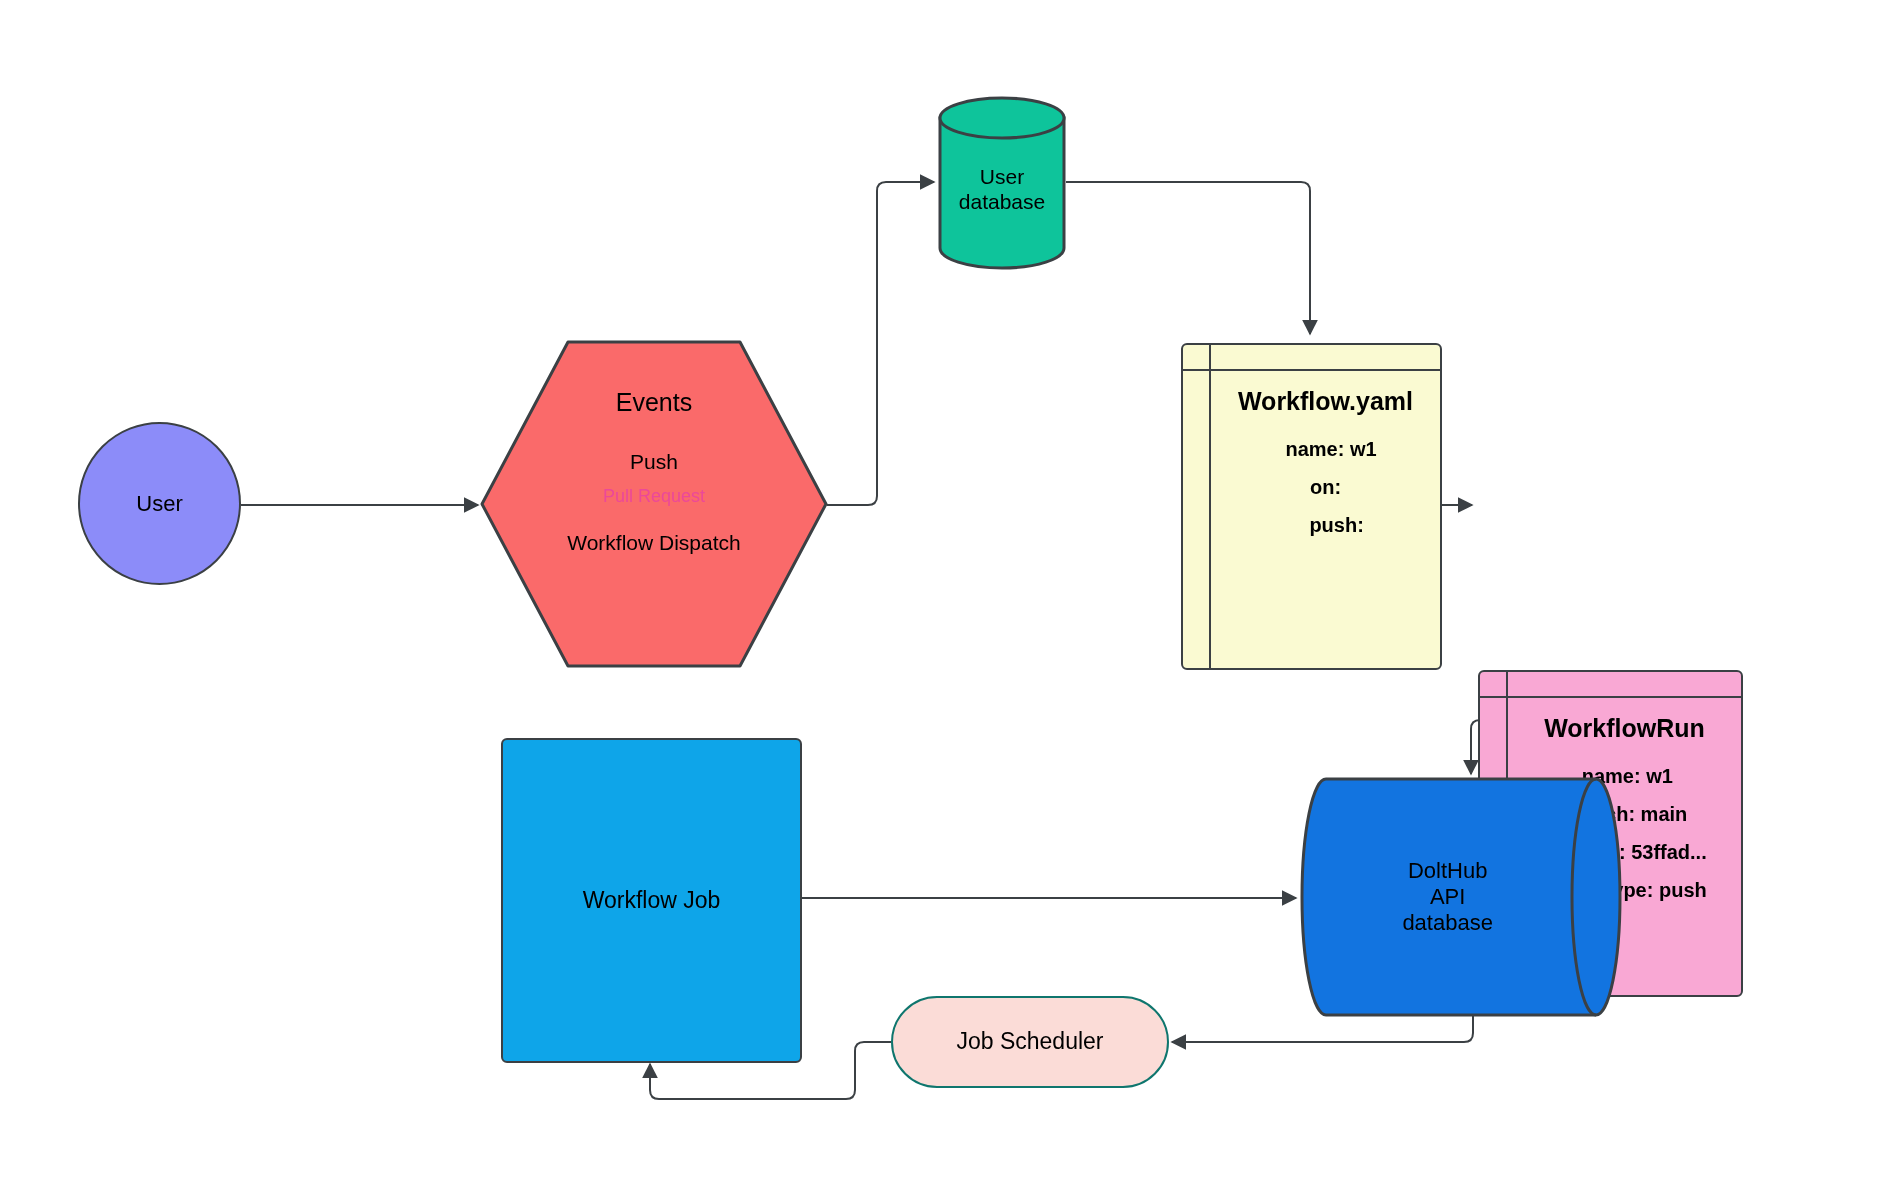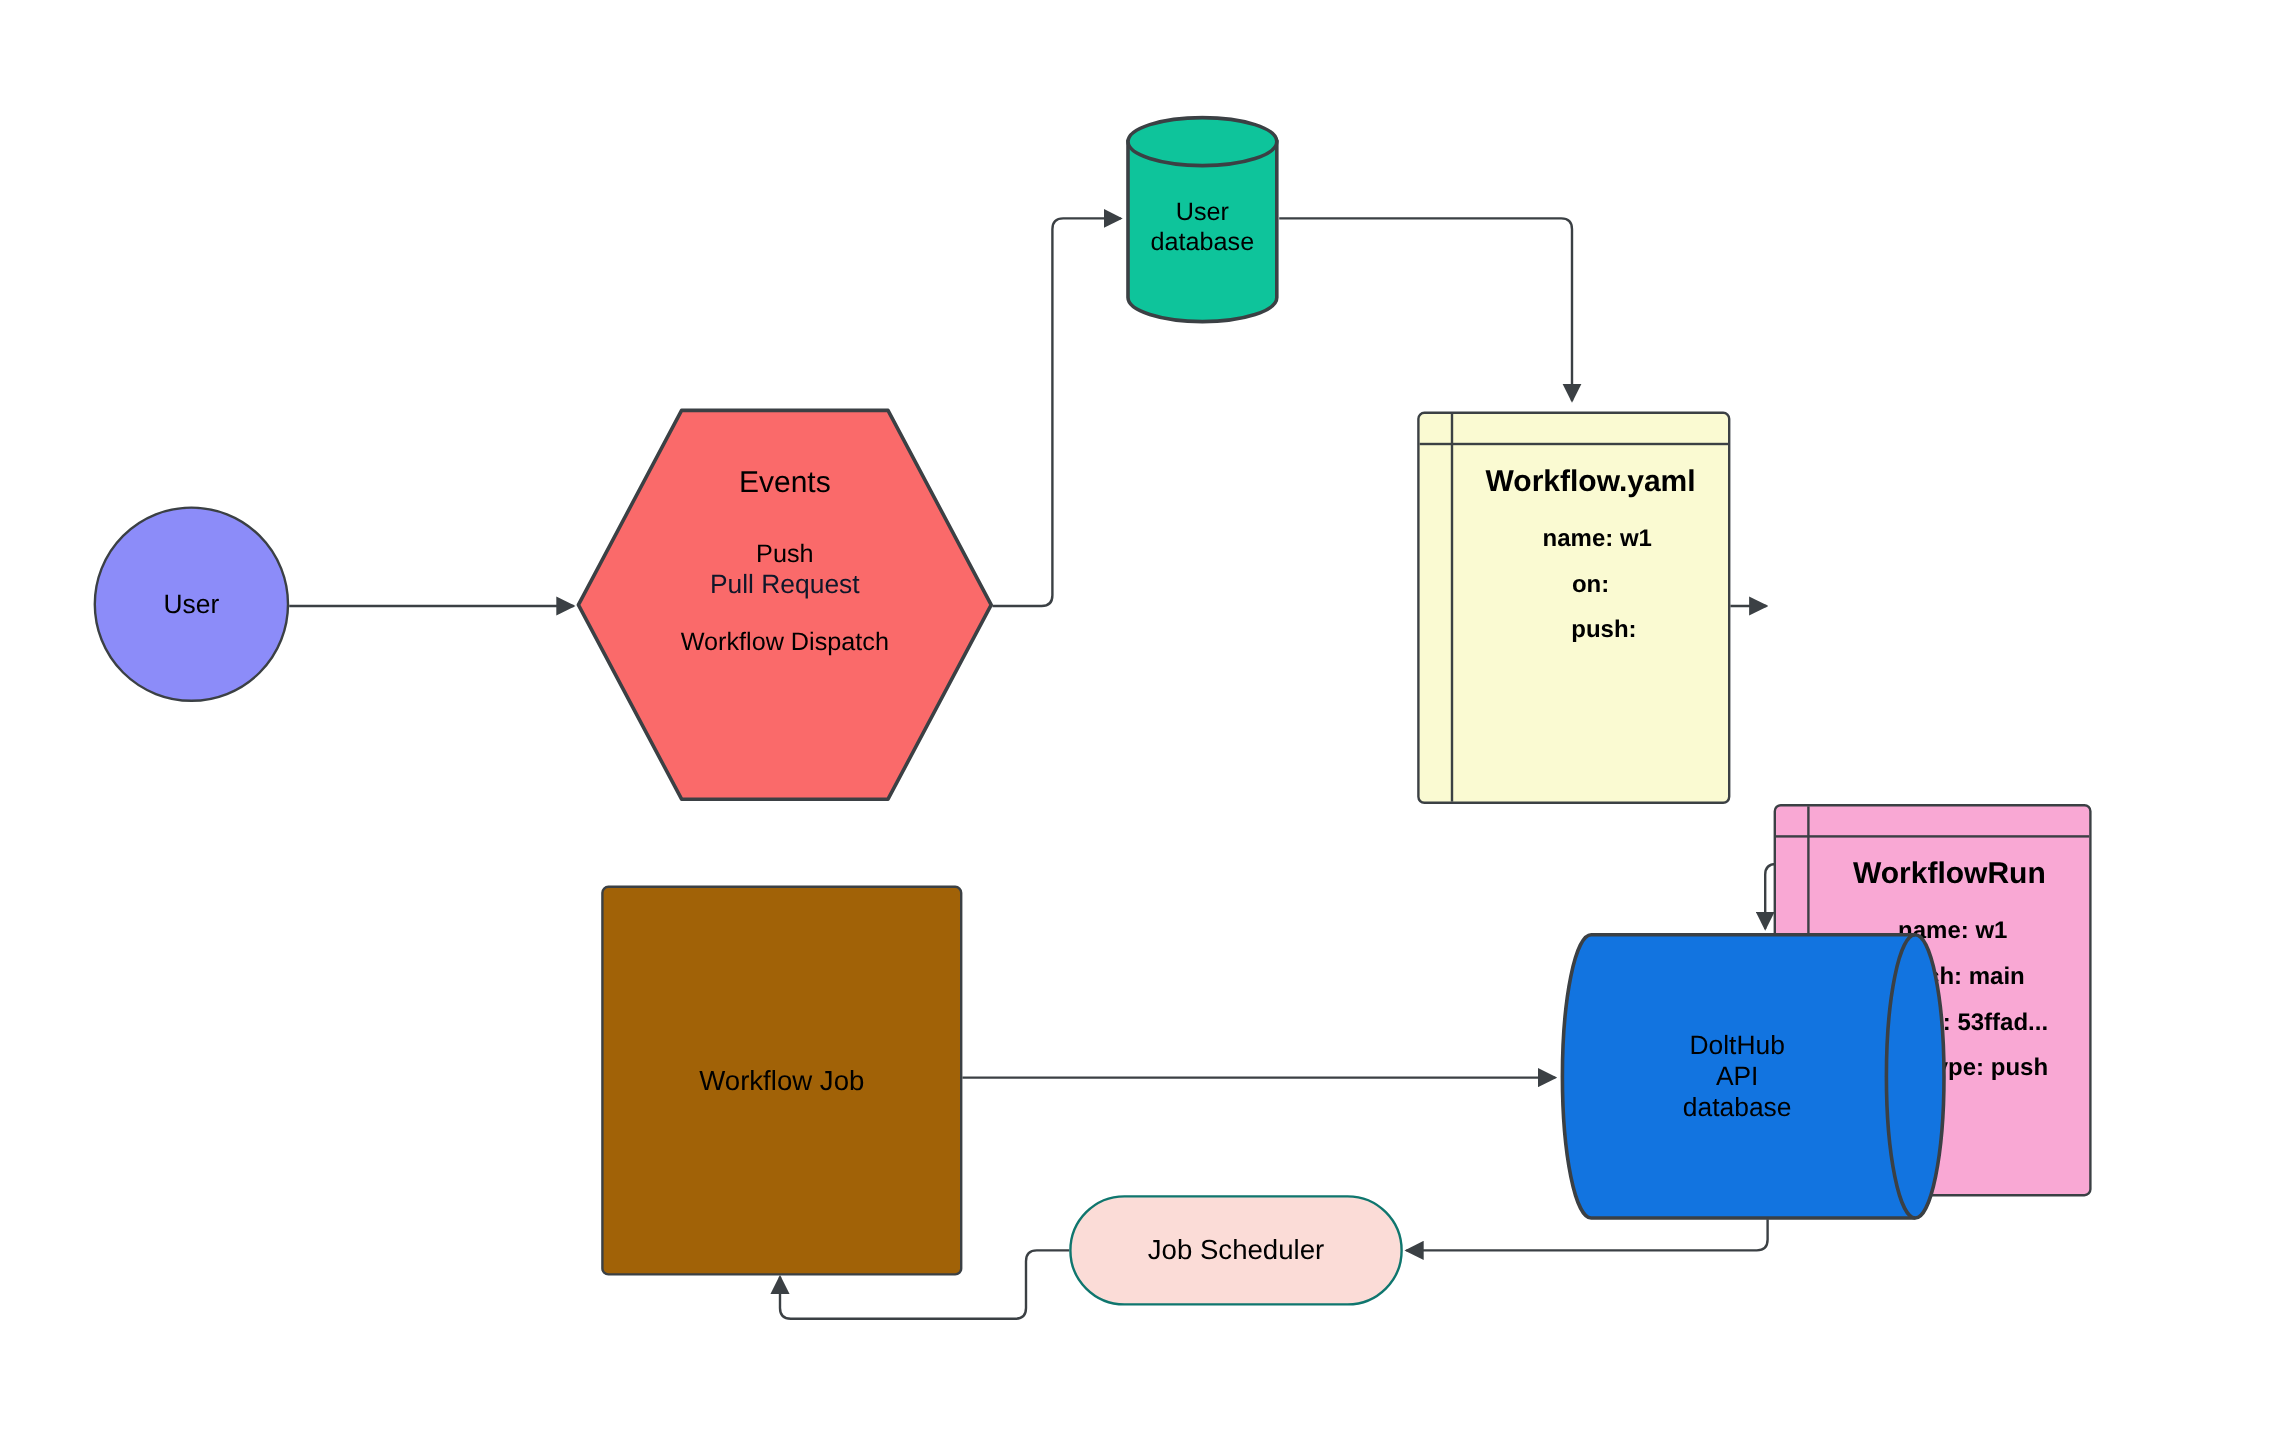--- a/index.html
+++ b/index.html
@@ -177,21 +177,21 @@
     <div class="node-label" style="font-size:22px;">User</div>
   </div>
 
   <div class="node shape-hex-wrap" style="left:480px; top:340px; width:348px; height:328px;">
     <svg class="hex-svg" width="348" height="328" viewBox="0 0 348 328">
       <polygon points="88,2 260,2 346,164 260,326 88,326 2,164" fill="#fa6a6a" stroke="#3b4044" stroke-width="3" stroke-linejoin="round"></polygon>
     </svg>
     <div class="hex-text">
       <div style="font-size:25px; margin-top:48px; color:#000;">Events</div>
       <div style="font-size:21px; margin-top:33px; color:#000;">Push</div>
-      <div style="font-size:22px; color:#0f172a;">Pull Request</div>
+      <div style="font-size:18px; margin-top:12px; color:#ec4899;">Pull Request</div>
       <div style="font-size:21px; margin-top:24px; color:#000;">Workflow Dispatch</div>
     </div>
   </div>
 
   <div class="node" style="left:938px; top:96px; width:128px; height:174px;">
     <svg class="cyl-v-svg" width="128" height="174" viewBox="0 0 128 174">
       <path d="M 2 22 L 2 152 A 62 20 0 0 0 126 152 L 126 22 Z" fill="#0ec49b" stroke="#3b4044" stroke-width="3"></path>
       <ellipse cx="64" cy="22" rx="62" ry="20" fill="#0ec49b" stroke="#3b4044" stroke-width="3"></ellipse>
     </svg>
     <div class="cyl-v-text node-label" style="font-size:21px; top:54%;">User
@@ -218,21 +218,21 @@
       <div class="note-title">WorkflowRun</div>
       <div class="note-lines">
         <div class="note-line"> name: w1</div>
         <div class="note-line">branch: main</div>
         <div class="note-line"> commit: 53ffad...</div>
         <div class="note-line">event_type: push</div>
       </div>
     </div>
   </div>
 
-  <div class="node shape-rect" style="left:501px; top:738px; width:301px; height:325px; background:#a16207;">
+  <div class="node shape-rect" style="left:501px; top:738px; width:301px; height:325px; background:#0ea5e9;">
     <div class="node-label" style="font-size:23px;">Workflow Job</div>
   </div>
 
   <div class="node" style="left:1298px; top:776px; width:348px; height:242px;">
     <svg class="cyl-h-svg" width="348" height="242" viewBox="0 0 348 242">
       <path d="M 28 3 L 298 3 A 24 118 0 0 1 298 239 L 28 239 A 24 118 0 0 1 28 3 Z" fill="#1274e0" stroke="#3b4044" stroke-width="3"></path>
       <path d="M 298 3 A 24 118 0 0 0 298 239" fill="none" stroke="#3b4044" stroke-width="3"></path>
     </svg>
     <div class="cyl-h-text node-label" style="font-size:22px;">DoltHub
 API

